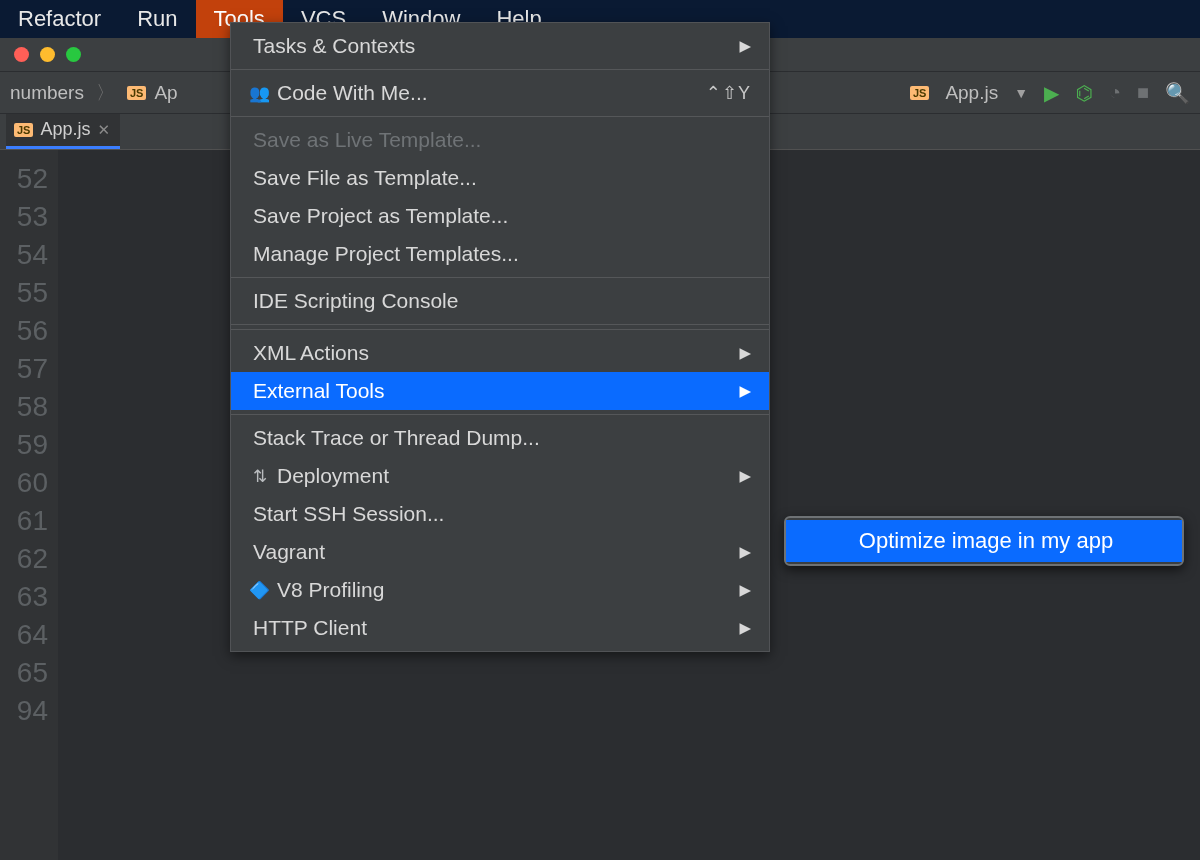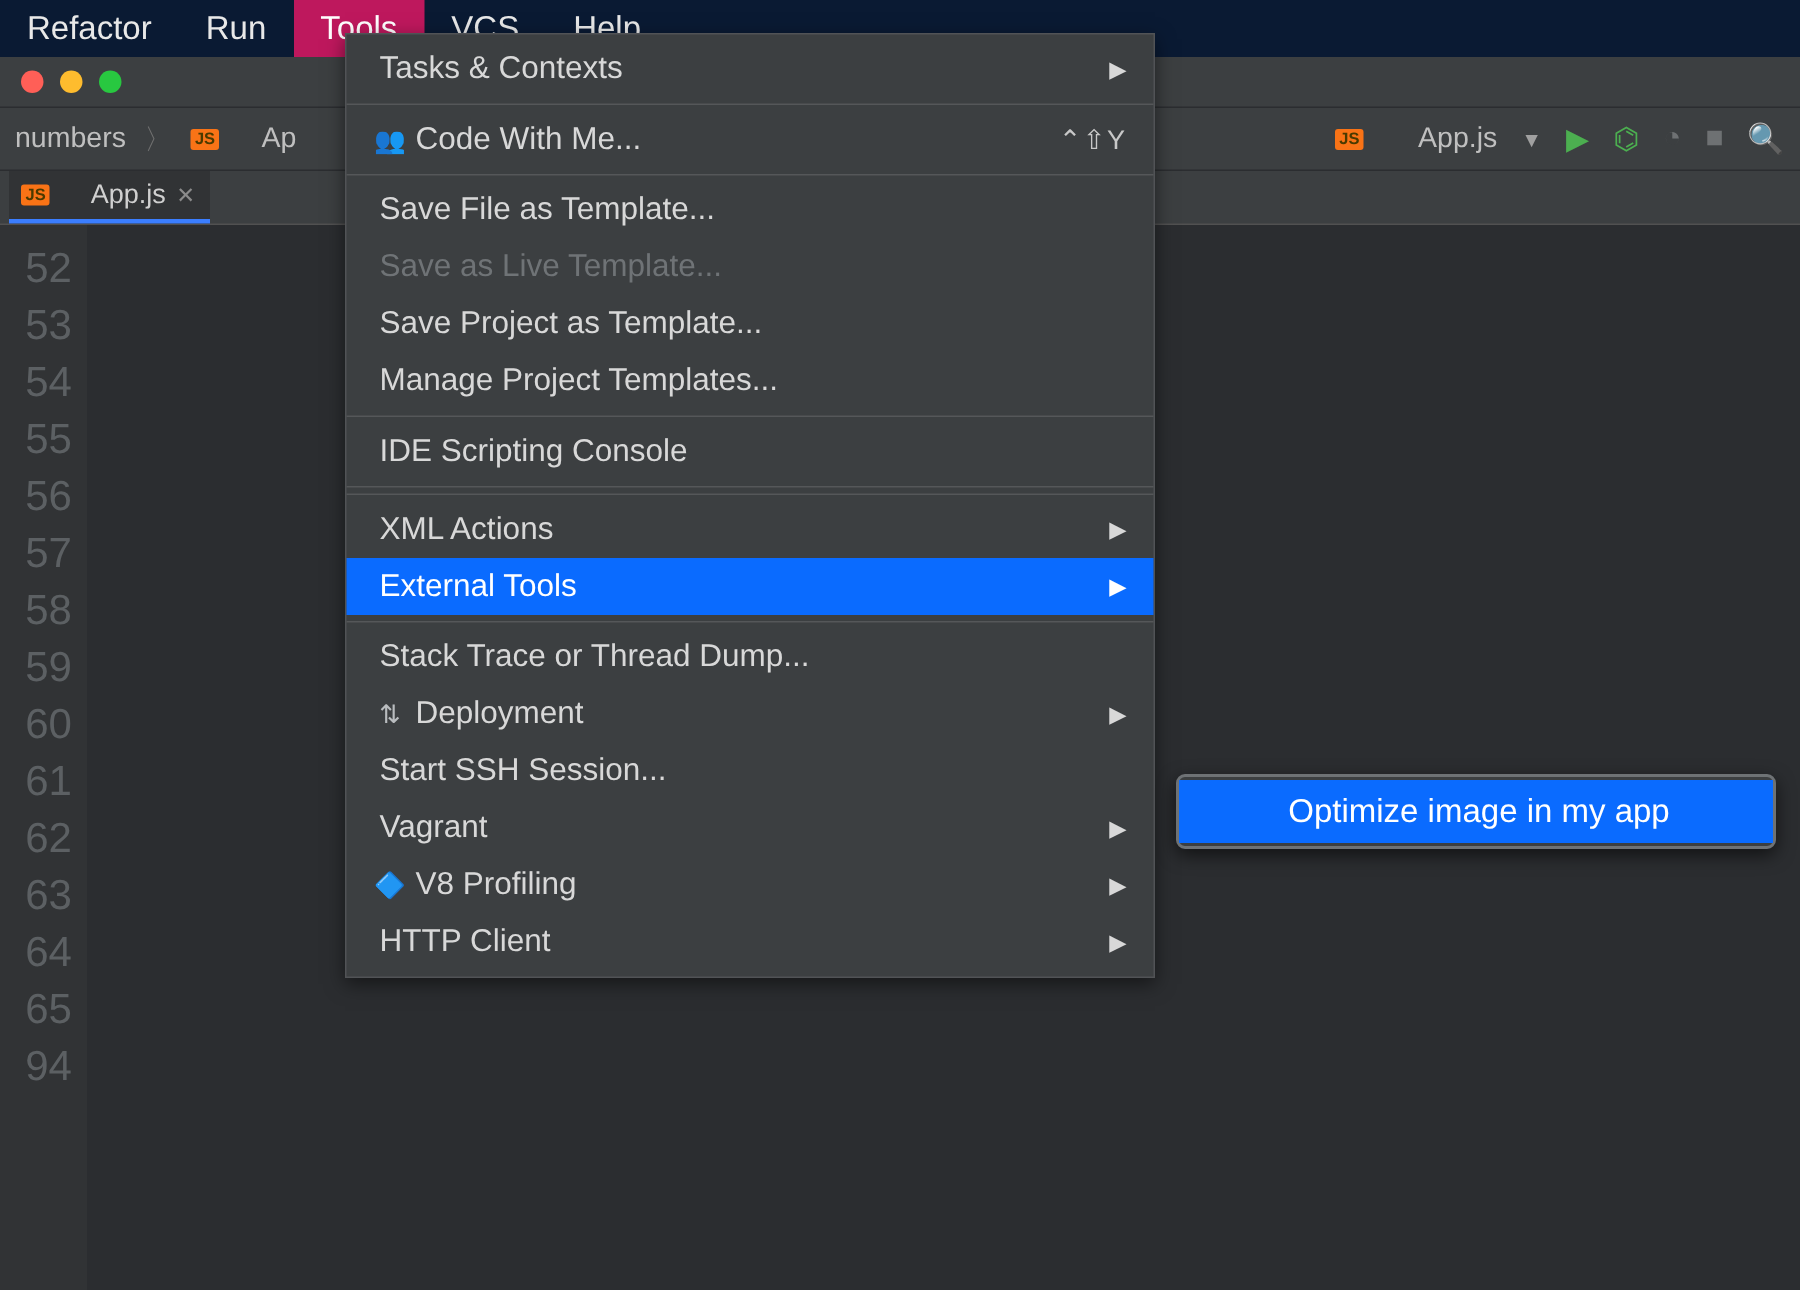--- a/index.html
+++ b/index.html
@@ -1,33 +1,33 @@
 <!DOCTYPE html>
 <html><head>
 <meta charset="utf-8">
 <style>
   * { box-sizing: border-box; margin: 0; padding: 0; font-family: -apple-system, "Helvetica Neue", Arial, sans-serif; }
   body { background: #2b2d30; width: 1200px; height: 860px; overflow: hidden; color: #dfe1e5; }
 
   
   .menubar { display: flex; align-items: stretch; height: 38px; background: #0a1a33; font-size: 22px; text-align: center; }
   .menubar .item { padding: 6px 18px 0 18px; cursor: default; color: #e8e8e8; }
-  .menubar .item.active { background: #be185d; color: #fff; }
+  .menubar .item.active { background: #c2410c; color: #fff; }
 
   
   .titlebar { height: 34px; background: #3c3f41; display: flex; align-items: center; padding-left: 14px; gap: 11px; border-bottom: 1px solid #2b2d30; }
   .dot { width: 15px; height: 15px; border-radius: 50%; }
   .dot.red { background:#ff5f57; }
   .dot.yellow { background:#febc2e; }
   .dot.green { background:#28c840; }
 
   
   .toolbar { height: 42px; background: #3c3f41; display: flex; align-items: center; padding: 0 10px; font-size: 19px; color:#bfbfbf; gap:8px; border-bottom:1px solid #2b2d30; }
   .crumb-sep { color:#707070; padding:0 4px; }
-  .js-badge { background:#f97316; color:#4a3a00; font-size:11px; font-weight:bold; padding:1px 3px; border-radius:2px; margin-right:20px; position:relative; }
+  .js-badge { background:#fdba74; color:#4a3a00; font-size:11px; font-weight:bold; padding:1px 3px; border-radius:2px; margin-right:0; position:relative; }
   .toolbar .right { margin-left:auto; display:flex; align-items:center; gap:16px; }
   .tri-down { font-size:14px; color:#a0a0a0; }
   .run-play { color:#4caf50; font-size:20px; }
   .bug { color:#4caf50; font-size:20px; }
   .dim-icon { color:#6e7173; font-size:20px; }
 
   
   .tabs { height: 36px; background: #3c3f41; display:flex; align-items:flex-end; padding-left:6px; border-bottom:1px solid #515151; }
   .tab { display:flex; align-items:center; gap:7px; padding:5px 10px 6px 8px; background:#313335; border-bottom:3px solid #3b7eff; font-size:18px; color:#d0d0d0; }
   .tab .close { color:#8b8b8b; font-size:15px; }
@@ -53,20 +53,21 @@
   .submenu .menu-row.hl { background:#0a6bff; color:#fff; }
 </style>
 </head>
 <body>
 
 <div class="menubar">
   <div class="item">Refactor</div>
   <div class="item">Run</div>
   <div class="item active">Tools</div>
   <div class="item">VCS</div>
+  <div class="item">Window</div>
   <div class="item">Help</div>
 </div>
 
 <div class="titlebar">
   <div class="dot red"></div>
   <div class="dot yellow"></div>
   <div class="dot green"></div>
 </div>
 
 <div class="toolbar">
@@ -121,25 +122,25 @@
       <span>Tasks &amp; Contexts</span>
       <span class="arrow">▶</span>
     </div>
     <div class="menu-sep"></div>
     <div class="menu-row">
       <span class="ic">👥</span>
       <span>Code With Me...</span>
       <span class="shortcut">⌃⇧Y</span>
     </div>
     <div class="menu-sep"></div>
+    <div class="menu-row disabled">
+      <span>Save as Live Template...</span>
+    </div>
     <div class="menu-row">
       <span>Save File as Template...</span>
-    </div>
-    <div class="menu-row disabled">
-      <span>Save as Live Template...</span>
     </div>
     <div class="menu-row">
       <span>Save Project as Template...</span>
     </div>
     <div class="menu-row">
       <span>Manage Project Templates...</span>
     </div>
     <div class="menu-sep"></div>
     <div class="menu-row">
       <span>IDE Scripting Console</span>

